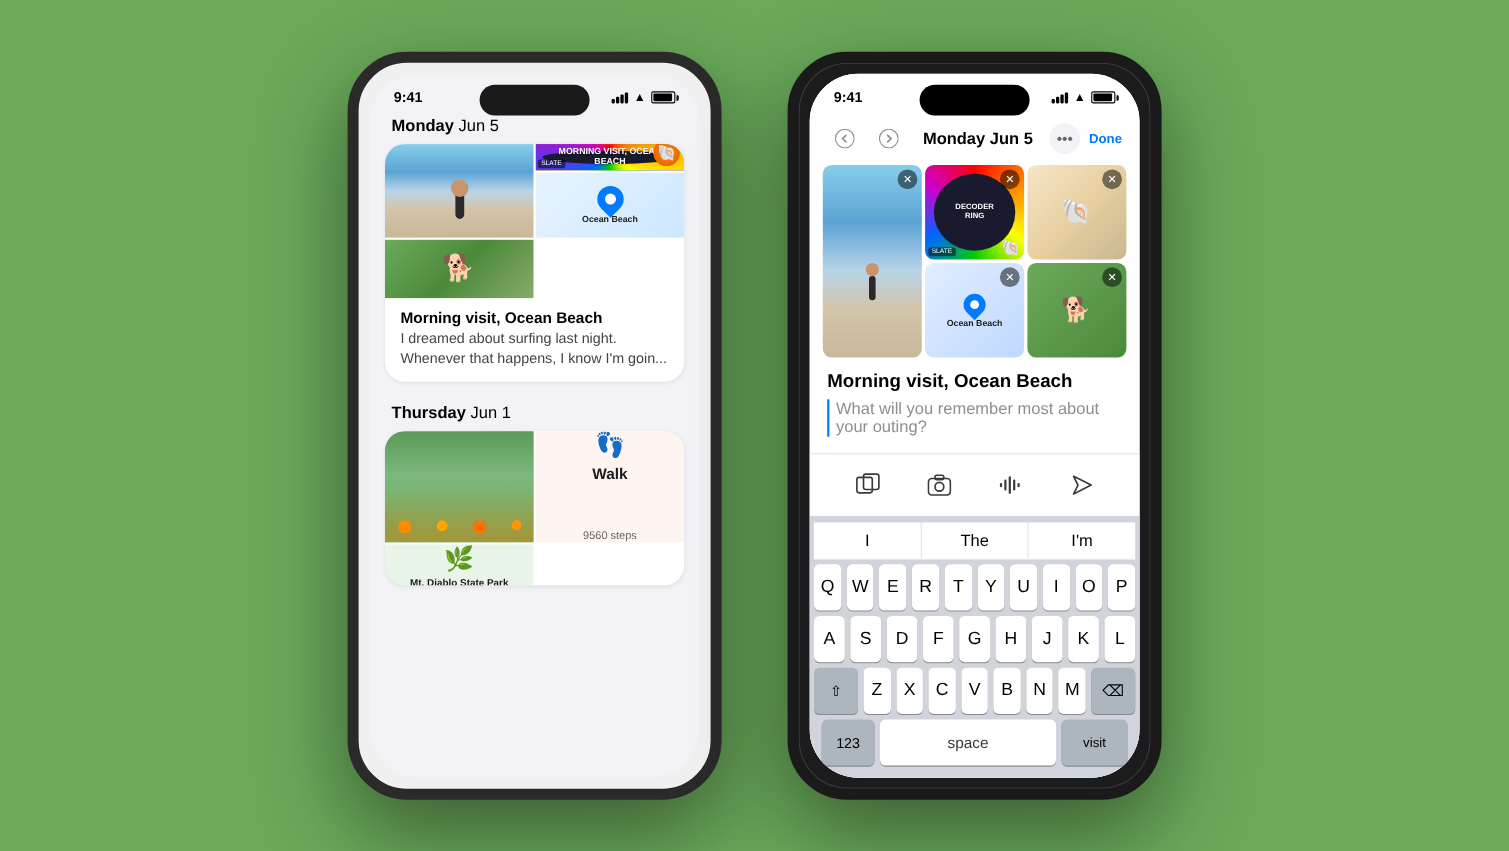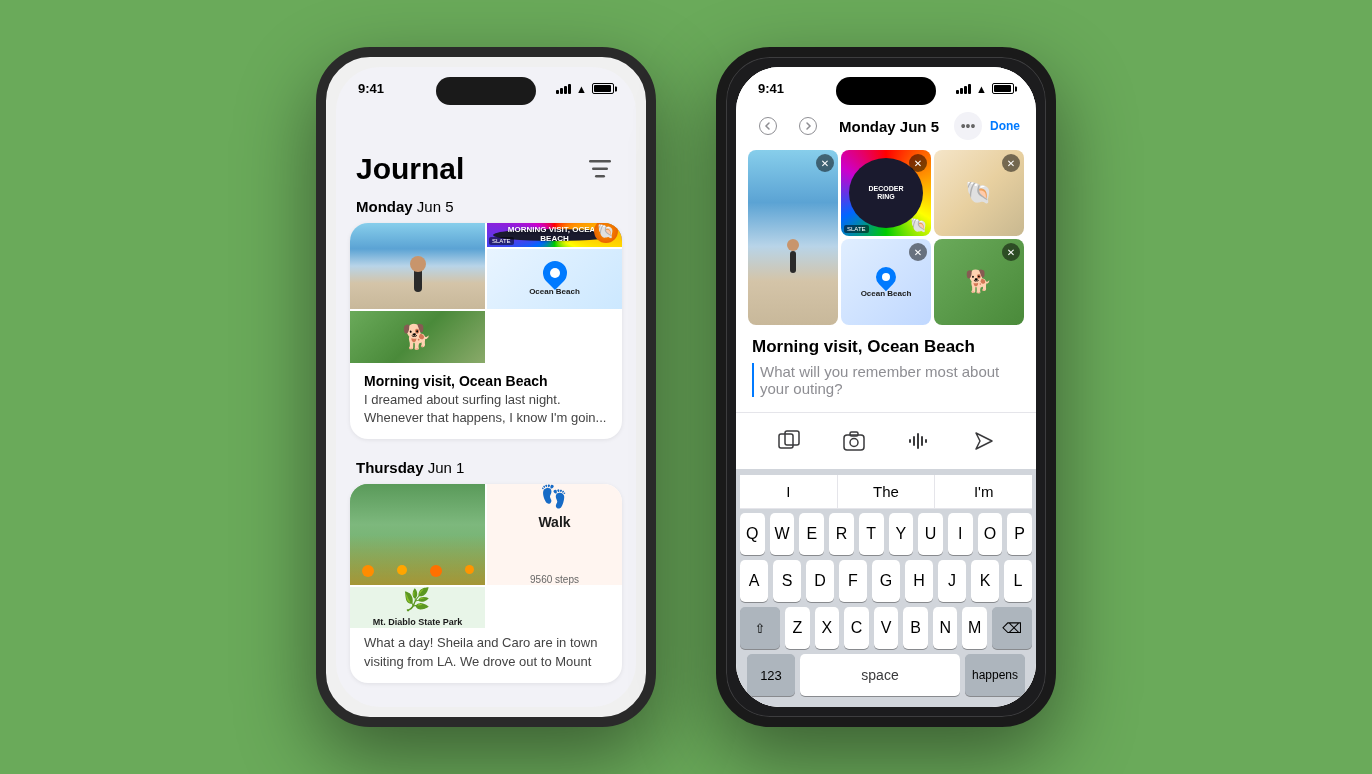--- a/index.html
+++ b/index.html
@@ -451,30 +451,20 @@
               <div class="bar bar3"></div>
               <div class="bar bar4"></div>
             </div>
             <span class="wifi-icon">▲</span>
             <div class="battery-icon">
               <div class="battery-fill"></div>
             </div>
           </div>
         </div>
 
-        <div class="journal-header">
-          <span class="journal-title">Journal</span>
-          <div class="filter-btn">
-            <svg width="22" height="18" viewBox="0 0 22 18" fill="none">
-              <rect x="0" y="0" width="22" height="2.5" rx="1.25" fill="#555"></rect>
-              <rect x="3" y="7.5" width="16" height="2.5" rx="1.25" fill="#555"></rect>
-              <rect x="6" y="15" width="10" height="2.5" rx="1.25" fill="#555"></rect>
-            </svg>
-          </div>
-        </div>
 
         <div class="section-date">
           <strong>Monday</strong>
           <span> </span>
           <span>Jun 5</span>
         </div>
 
         <div class="journal-card">
           <div class="photo-grid">
 
@@ -531,23 +521,20 @@
             <div class="walk-card">
               <div class="walk-icon">👣</div>
               <div class="walk-label">Walk</div>
               <div class="walk-steps">9560 steps</div>
             </div>
             <div class="park-card">
               <div class="park-icon">🌿</div>
               <div class="park-label">Mt. Diablo State Park</div>
             </div>
           </div>
-          <div class="card-text">
-            <div class="card-body">What a day! Sheila and Caro are in town visiting from LA. We drove out to Mount</div>
-          </div>
         </div>
 
       </div>
     </div>
   </div>
 
   <div class="phone phone-dark">
     <div class="phone-screen phone-screen-dark">
       <div class="dynamic-island"></div>
       <div class="screen-content edit-screen">
@@ -702,21 +689,21 @@
             <div class="key">V</div>
             <div class="key">B</div>
             <div class="key">N</div>
             <div class="key">M</div>
             <div class="key key-special key-delete">⌫</div>
           </div>
 
           <div class="keyboard-row">
             <div class="key key-special" style="max-width:48px;font-size:13px;">123</div>
             <div class="key key-space" style="flex:3;max-width:160px;">space</div>
-            <div class="key key-special" style="max-width:60px;font-size:12px;">happens</div>
+            <div class="key key-special" style="max-width:60px;font-size:12px;">visit</div>
           </div>
         </div>
 
       </div>
     </div>
   </div>
 
 </div>
 
 </body></html>

